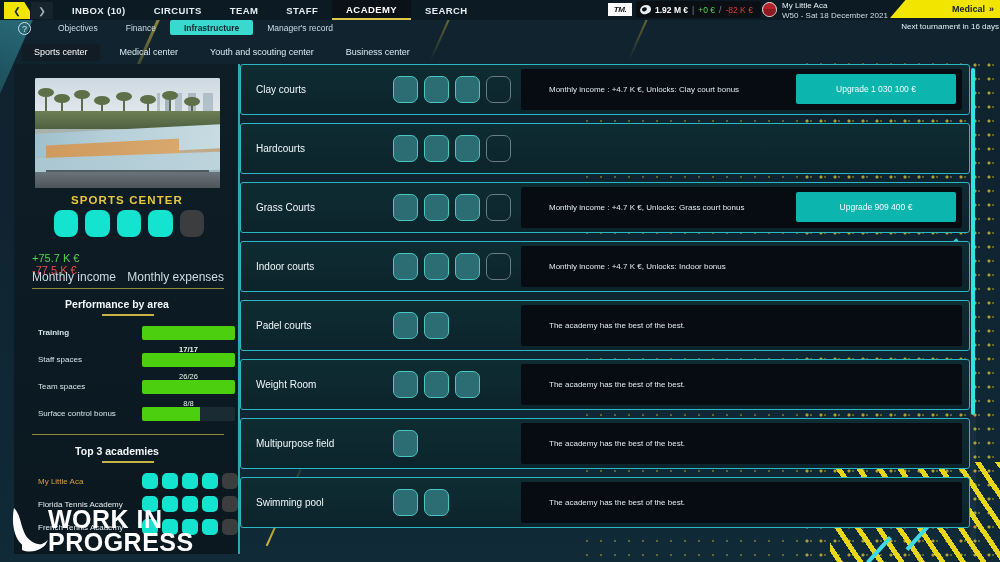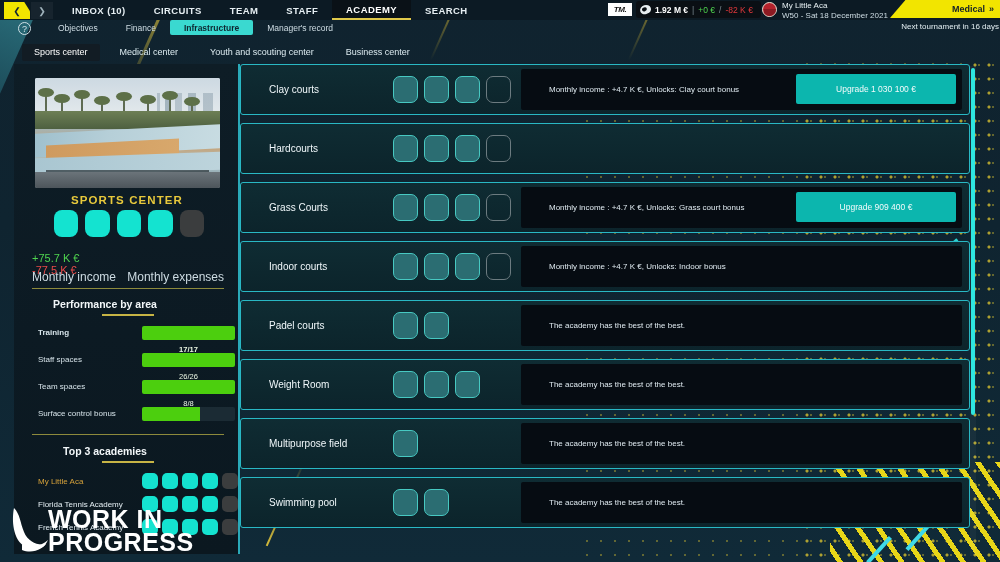--- a/index.html
+++ b/index.html
@@ -296,21 +296,21 @@
     display: flex; justify-content: space-between;
     font-size: 12px; color: #cddbe2;
   }
   .divider {
     position: absolute; left: 18px; width: 192px; height: 1px;
     background: #8d8a3c;
   }
 
   .sec-title {
     position: absolute; width: 182px; text-align: center;
-    font-size: 10.5px; color: #f2f7f9; font-weight: bold;
+    font-size: 10.5px; color: #f2f7f9; font-weight: bold; margin-left: 12px;
   }
   .sec-underline {
     position: absolute; left: 88px; width: 52px; height: 2px; background: #c7b445;
   }
 
   .perf-row { position: absolute; left: 18px; width: 192px; height: 14px; }
   .perf-lab { font-size: 8px; color: #d6e3e9; position: absolute; left: 6px; top: 2px; }
   .perf-bar {
     position: absolute; left: 110px; top: 0; width: 93px; height: 14px;
     background: #1b2b34; border-radius: 2px; overflow: hidden;
@@ -338,21 +338,21 @@
   }
   .row {
     position: relative; width: 730px; height: 51px;
     margin-bottom: 8px;
     background: linear-gradient(180deg,#0f2c33,#0c242b);
     border: 1px solid #29b8c4;
     border-radius: 3px;
     display: flex; align-items: center;
   }
   .row-name {
-    width: 152px; padding-left: 28px; font-size: 10px; color: #f0f7fa;
+    width: 152px; padding-left: 15px; font-size: 10px; color: #f0f7fa;
     flex: none;
   }
   .row-pips { display: flex; gap: 6px; width: 128px; flex: none; }
   .pip-md {
     width: 25px; height: 27px; border-radius: 7px;
     border: 1.3px solid #47c9c2; background: #2b6d72;
   }
   .pip-md.empty { background: transparent; border-color: #6c7b80; }
   .row-body {
     flex: 1; height: 41px; margin-right: 7px;

